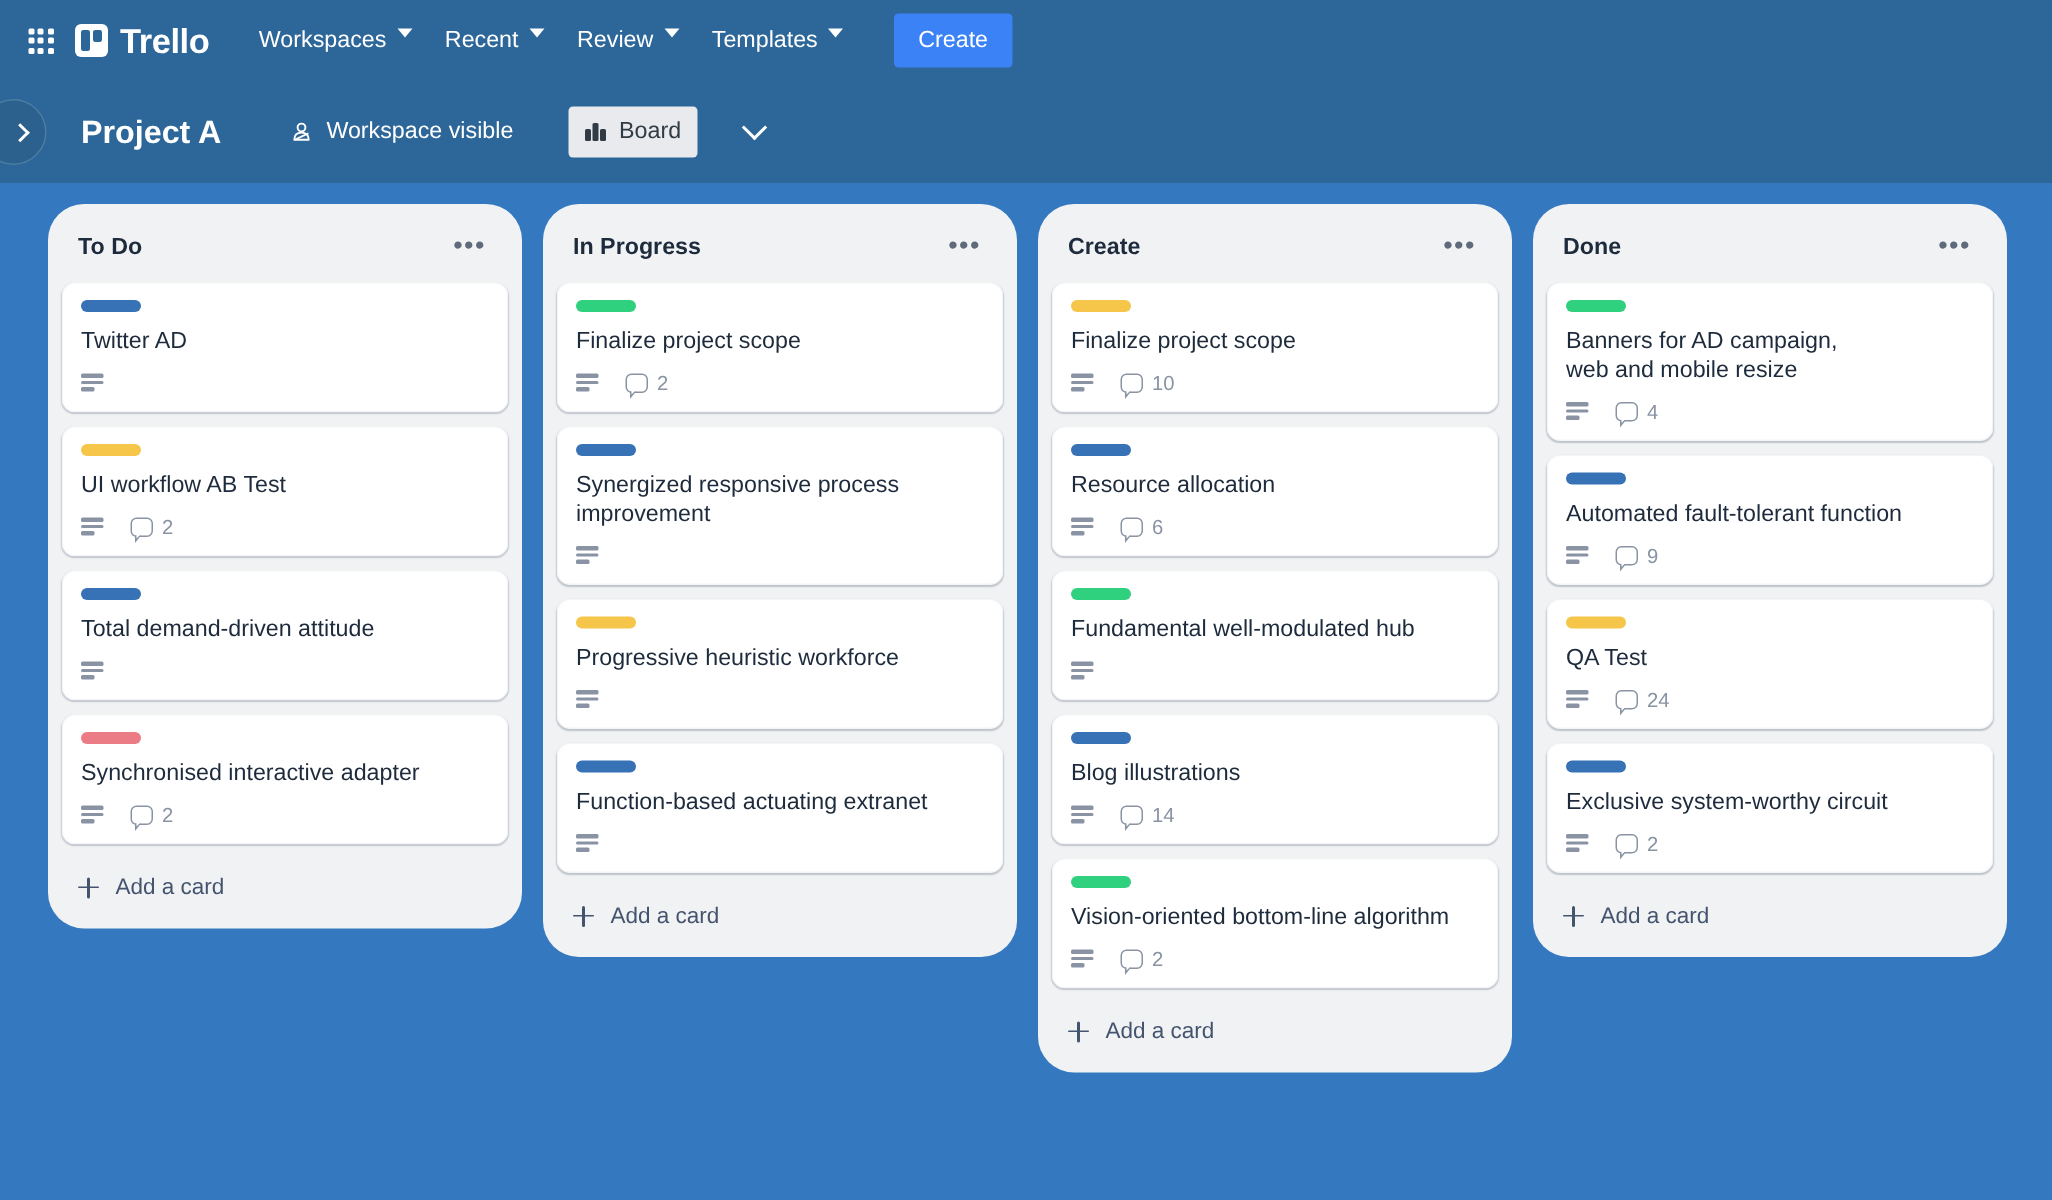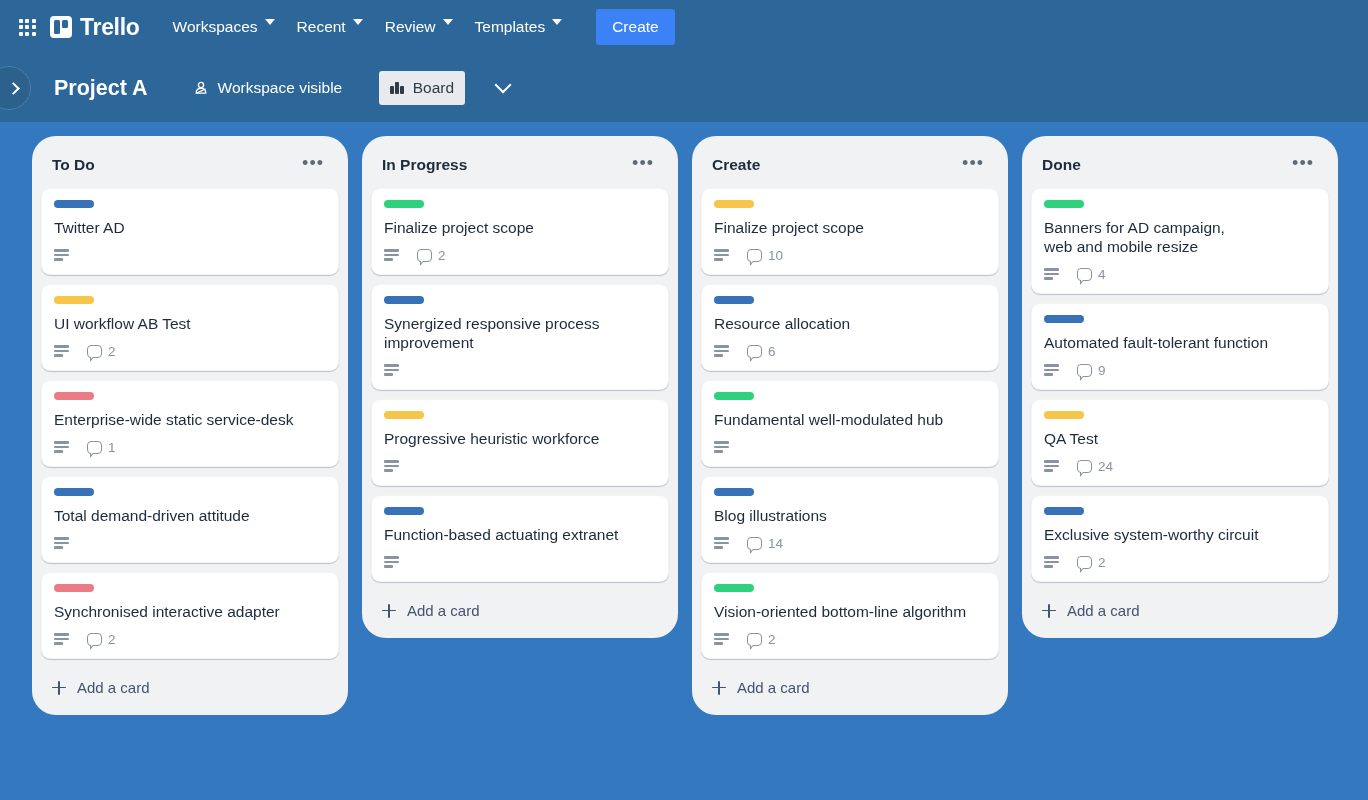--- a/index.html
+++ b/index.html
@@ -339,37 +339,20 @@
                 <i></i>
               </span>
             </span>
             <span class="badge">
               <span class="icon-comment"></span>
               <span>2</span>
             </span>
           </div>
         </div>
         <div class="card">
-          <span class="label red"></span>
-          <div class="card-title">Enterprise-wide static service-desk</div>
-          <div class="card-badges">
-            <span class="badge">
-              <span class="icon-desc">
-                <i></i>
-                <i></i>
-                <i></i>
-              </span>
-            </span>
-            <span class="badge">
-              <span class="icon-comment"></span>
-              <span>1</span>
-            </span>
-          </div>
-        </div>
-        <div class="card">
           <span class="label blue"></span>
           <div class="card-title">Total demand-driven attitude</div>
           <div class="card-badges">
             <span class="badge">
               <span class="icon-desc">
                 <i></i>
                 <i></i>
                 <i></i>
               </span>
             </span>

